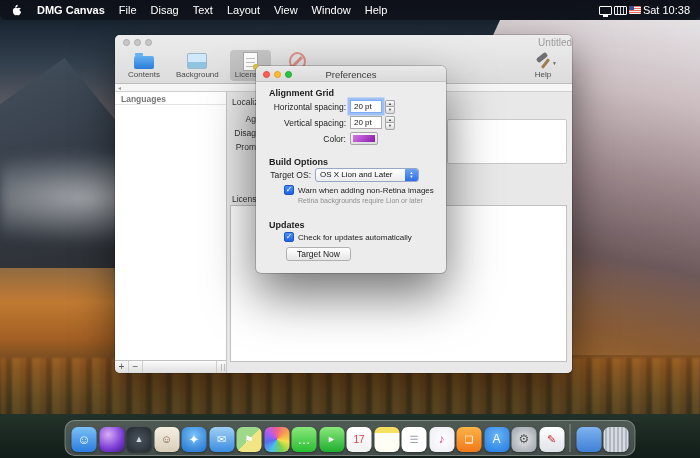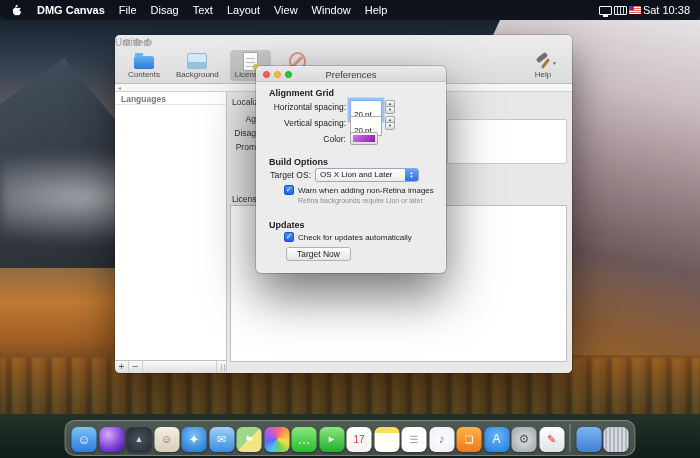--- a/index.html
+++ b/index.html
@@ -46,21 +46,21 @@
   
   .window { position:absolute; left:115px; top:35px; width:457px; height:338px; z-index:10;
     background:#e8e8e8; border-radius:5px; overflow:hidden;
     box-shadow:0 18px 40px rgba(0,0,0,.5), 0 0 0 1px rgba(0,0,0,.15); }
   .win-chrome { position:absolute; top:0; left:0; right:0; height:49px;
     background:linear-gradient(180deg,#ececec,#dcdcdc); border-bottom:1px solid #bdbdbd; }
   .win-titlebar { position:absolute; top:0; left:0; right:0; height:15px; }
   .lights { position:absolute; left:8px; top:4px; display:flex; gap:4px; }
   .light { width:7px; height:7px; border-radius:50%; }
   .light.inactive { background:#c7c7c7; border:1px solid #ababab; }
-  .win-title { position:absolute; left:0; right:0; top:2px; text-align:left; font-size:10px; color:#9b9b9b; }
+  .win-title { position:absolute; left:0; right:0; top:2px; text-align:right; font-size:10px; color:#9b9b9b; }
   .toolbar { position:absolute; top:14px; left:0; right:0; height:35px; display:flex; align-items:flex-start; padding:1px 8px 0 8px; }
   .tb-item { display:flex; flex-direction:column; align-items:center; gap:1px; padding:2px 5px; margin-right:6px; border-radius:4px; }
   .tb-item.selected { background:rgba(0,0,0,.14); }
   .tb-item.dimmed { opacity:.55; }
   .tb-label { font-size:8px; color:#4a4a4a; line-height:8px; }
   .tbi { height:18px; display:flex; align-items:center; justify-content:center; position:relative; }
   .icon-contents { width:20px; }
   .icon-contents::before { content:""; position:absolute; top:1px; left:1px; width:8px; height:3px; border-radius:1px; background:#63b1f0; }
   .icon-contents::after { content:""; width:20px; height:13px; border-radius:2px; background:linear-gradient(180deg,#63b1f0,#2a7cd8); margin-top:3px; }
   .icon-background { width:20px; }
@@ -109,21 +109,21 @@
     background:linear-gradient(180deg,#e9e9e9,#dadada); border-bottom:1px solid #c4c4c4; }
   .dlg-title { position:absolute; left:0; right:0; top:3px; text-align:center; font-size:9.5px; color:#3c3c3c; }
   .tl-red { background:#ff5d55; border:1px solid #e2443c; }
   .tl-yellow { background:#febb2e; border:1px solid #dfa023; }
   .tl-green { background:#27c83f; border:1px solid #1ba52f; }
   .dlg-lights { top:4.5px; left:7px; }
   .section-hdr { position:absolute; left:13px; font-weight:bold; font-size:9px; color:#1d1d1d; }
   .r-label { position:absolute; left:0; width:90px; text-align:right; font-size:8.5px; color:#222; }
   .r-label2 { position:absolute; left:0; width:55px; text-align:right; font-size:8.5px; color:#222; }
   .field { position:absolute; left:94px; width:32px; height:13px; background:#fff; border:1px solid #ababab;
-    font-size:8px; color:#111; padding:9px 3px; line-height:10px; }
+    font-size:8px; color:#111; padding:1px 3px; line-height:10px; }
   .field.focused { border-color:#7aaef8; box-shadow:0 0 0 2.5px rgba(64,140,255,.45); }
   .stepper { position:absolute; left:129px; width:10px; height:14px; display:flex; flex-direction:column; }
   .step { flex:1; background:linear-gradient(180deg,#fdfdfd,#d9d9d9); border:1px solid #a5a5a5; font-size:4px; color:#444;
     display:flex; align-items:center; justify-content:center; }
   .step-up { border-radius:2px 2px 0 0; border-bottom:none; }
   .step-down { border-radius:0 0 2px 2px; }
   .step-up::before { content:"▲"; }
   .step-down::before { content:"▼"; }
   .colorwell { position:absolute; left:94px; width:28px; height:13px; border:1px solid #a5a5a5; border-radius:2px;
     background:linear-gradient(180deg,#f7f7f7,#dedede); padding:2px; }

